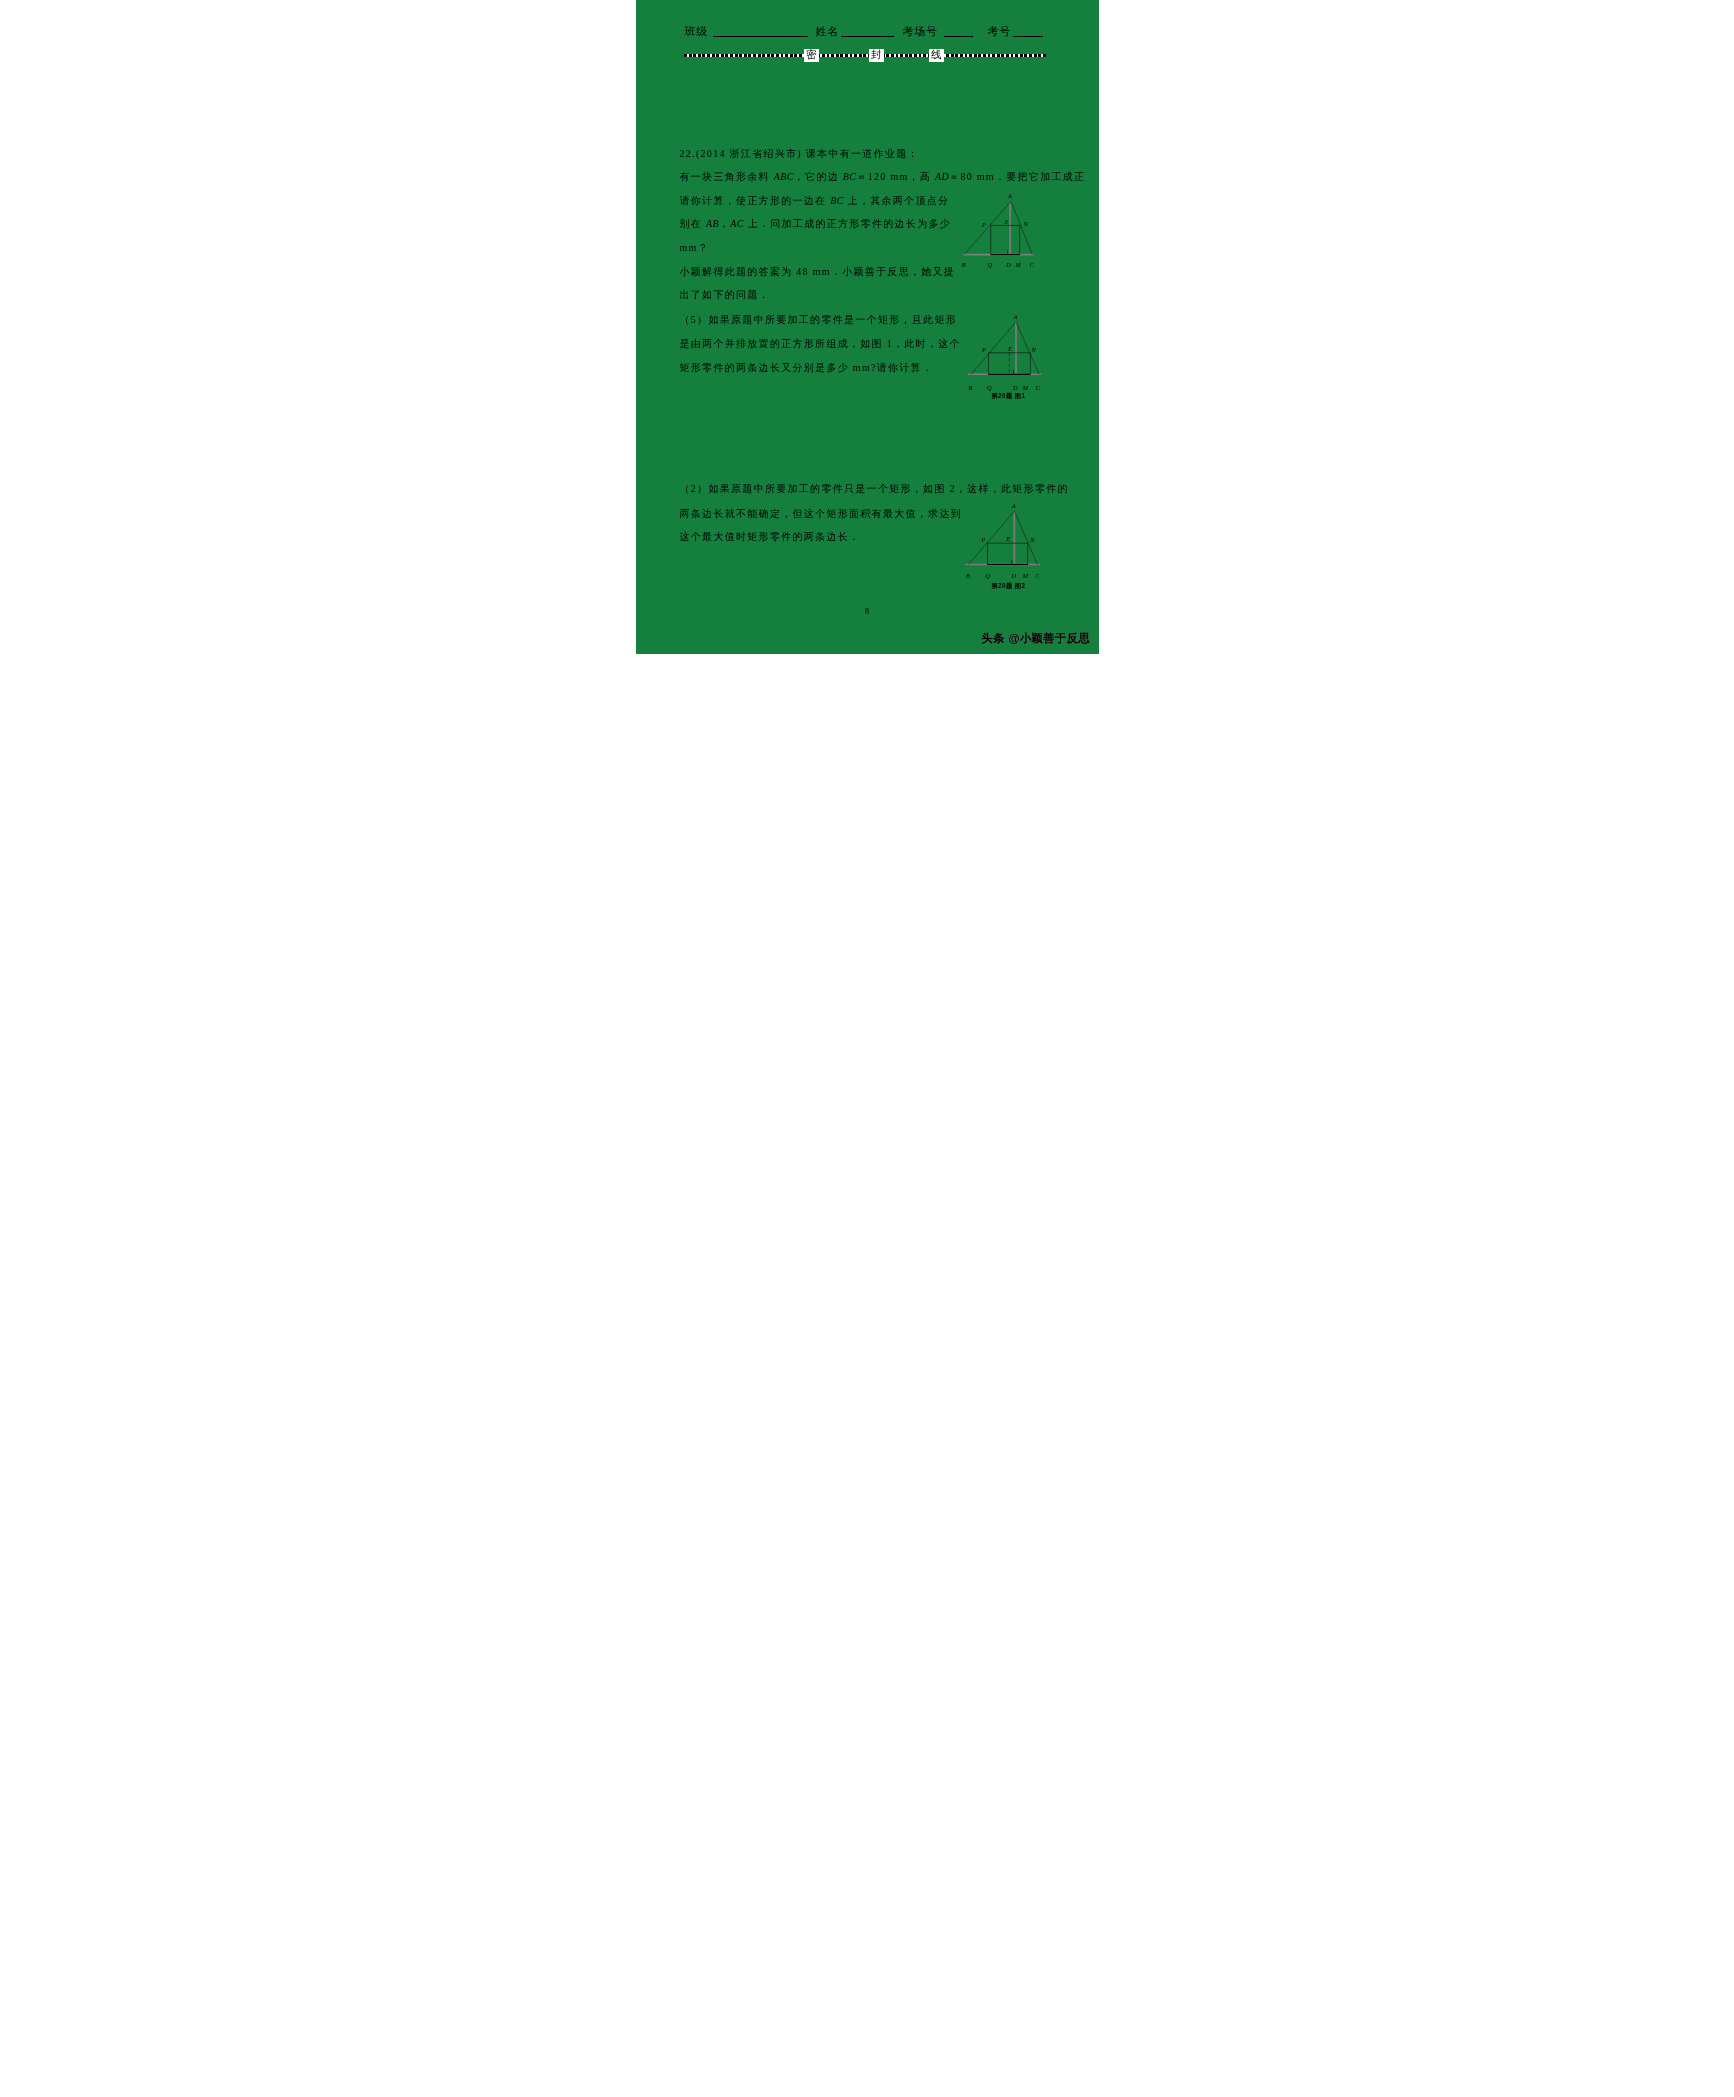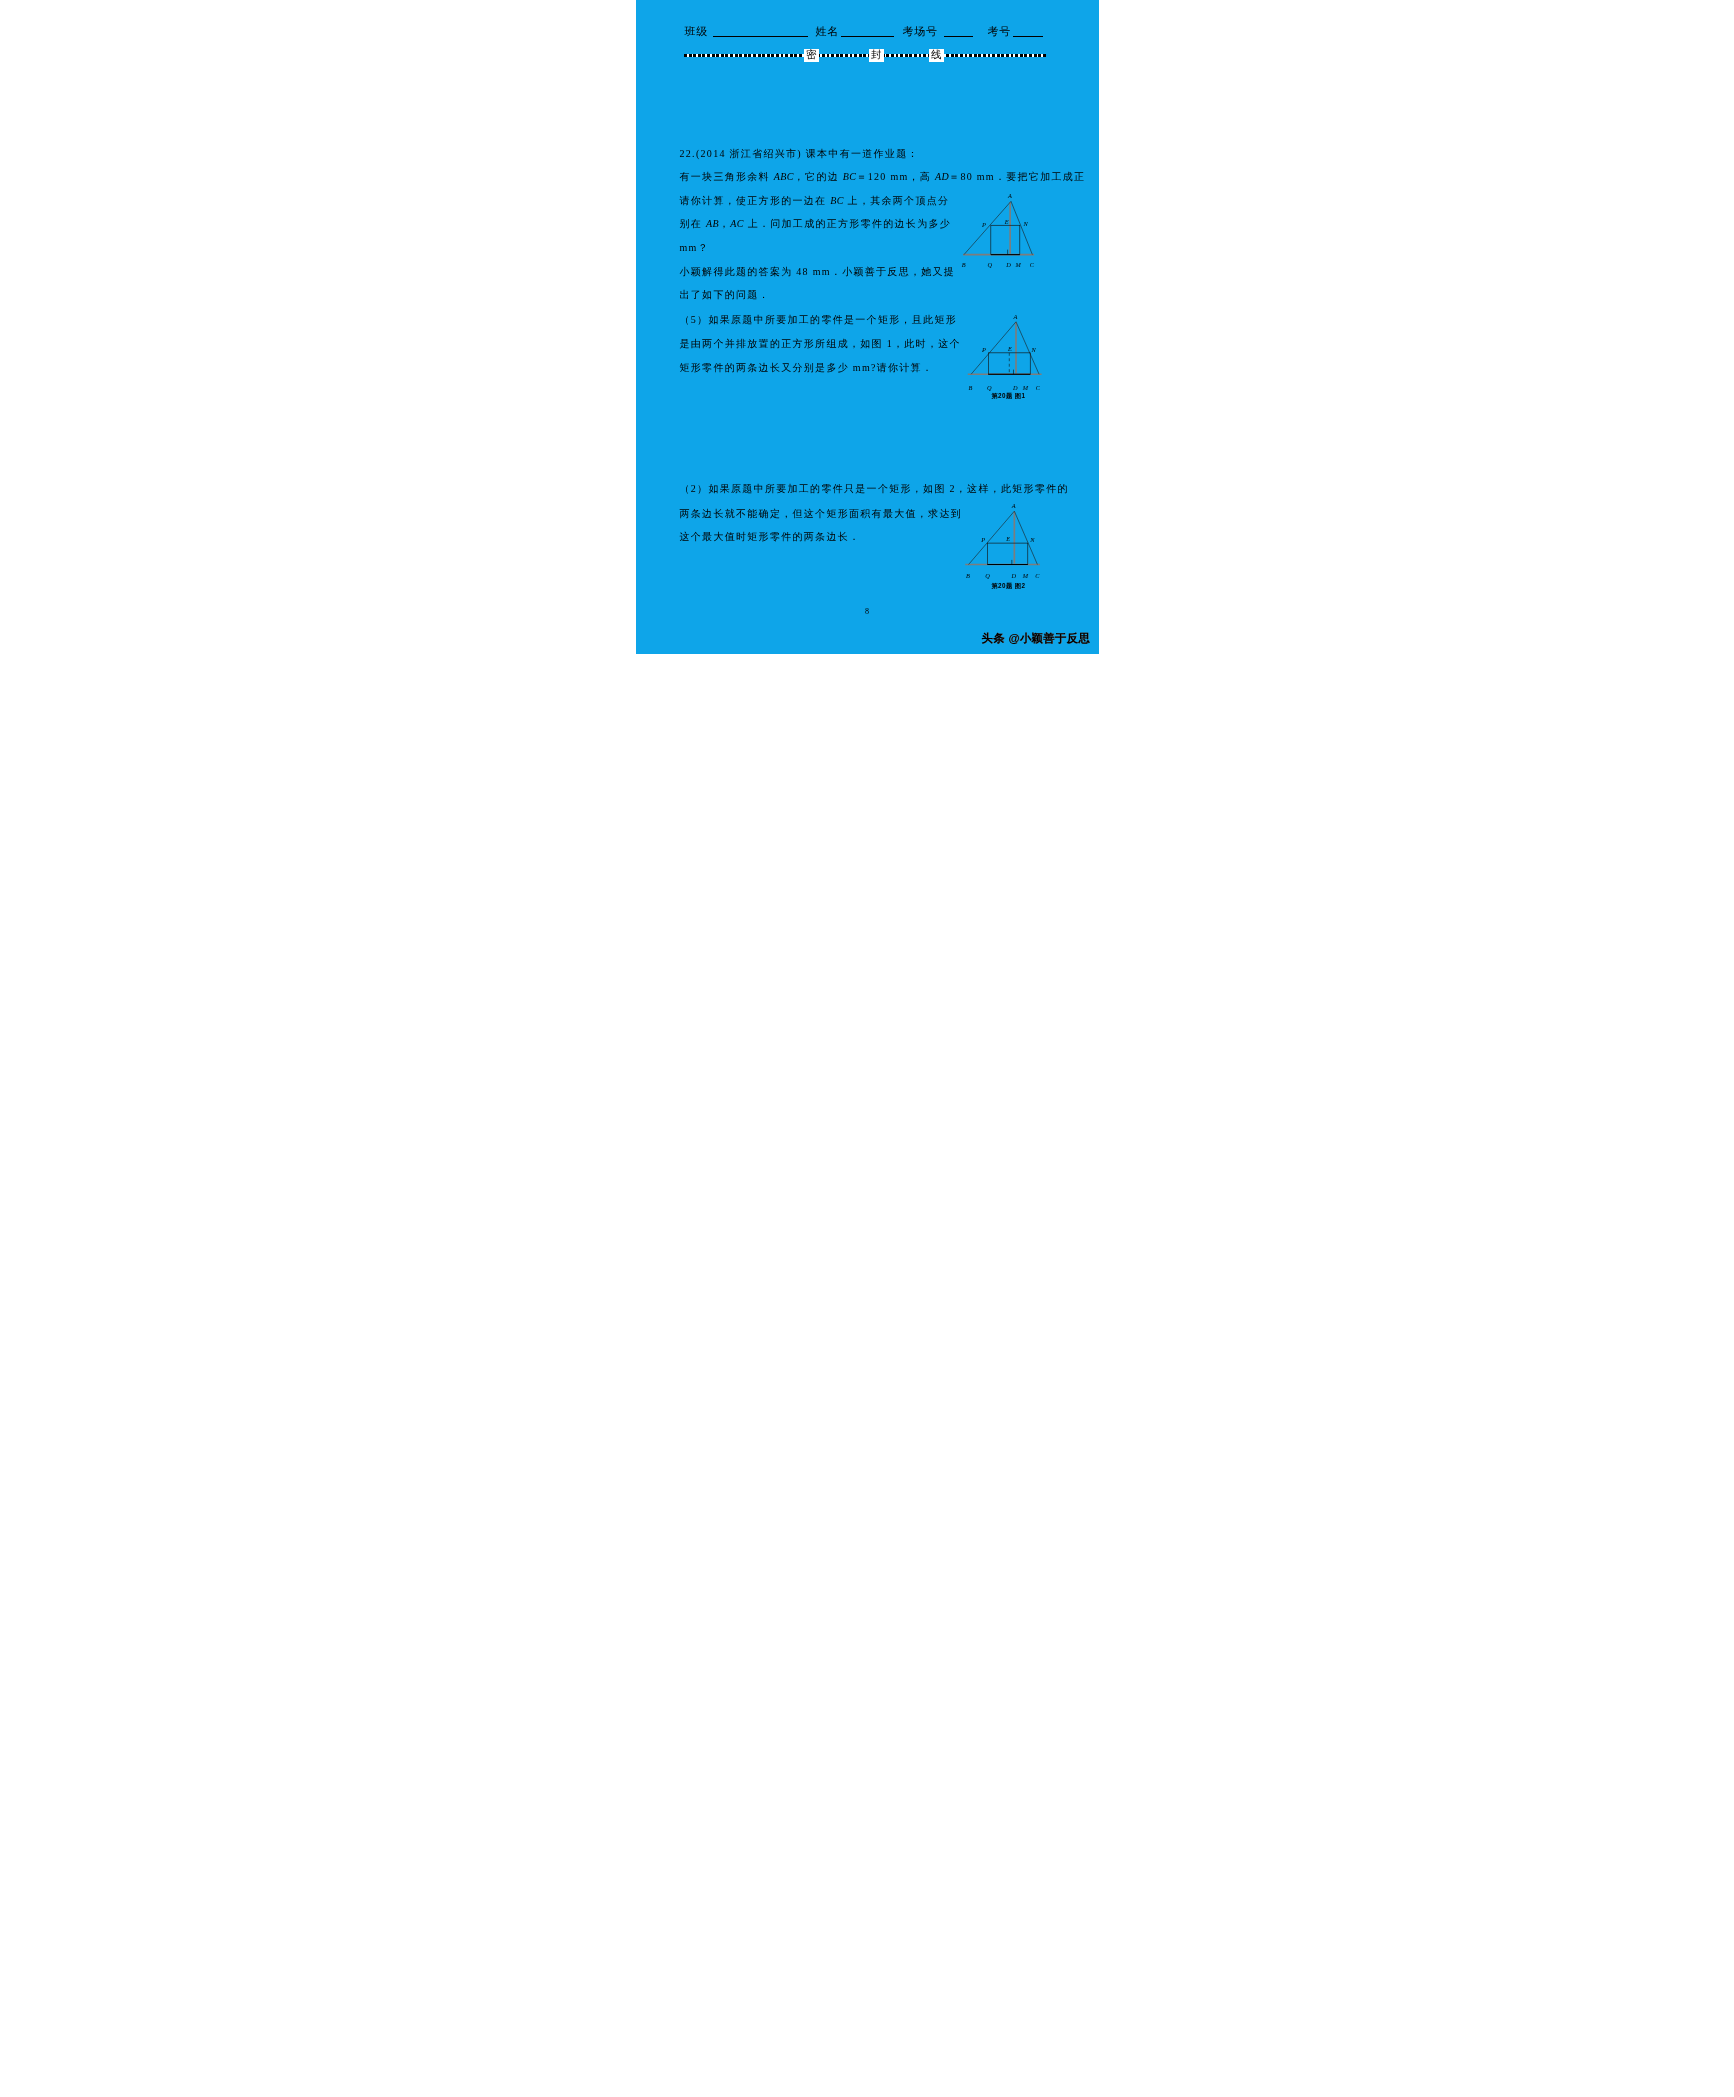--- a/index.html
+++ b/index.html
@@ -1,21 +1,21 @@
 <!DOCTYPE html>
 <html style="font-size:6.7px"><head>
 <meta charset="utf-8">
 <style>
   html, body { margin: 0; padding: 0; background: #ffffff; }
   .page {
     position: relative;
     width: 463px;
     height: 654px;
     margin: 0 auto;
-    background: #0ea5e9;
+    background: #15803d;
     color: #000;
     font-family: "Liberation Serif", "DejaVu Serif", serif;
     overflow: hidden;
     text-decoration: underline;
   }
   
   .hdr-label {
     position: absolute;
     top: 24px;
     font-size: 11px;

